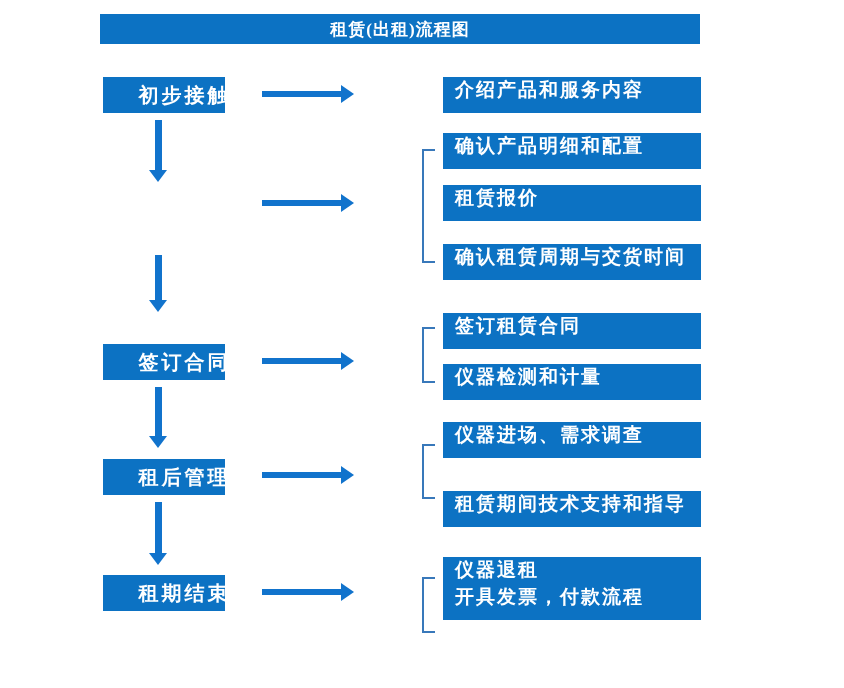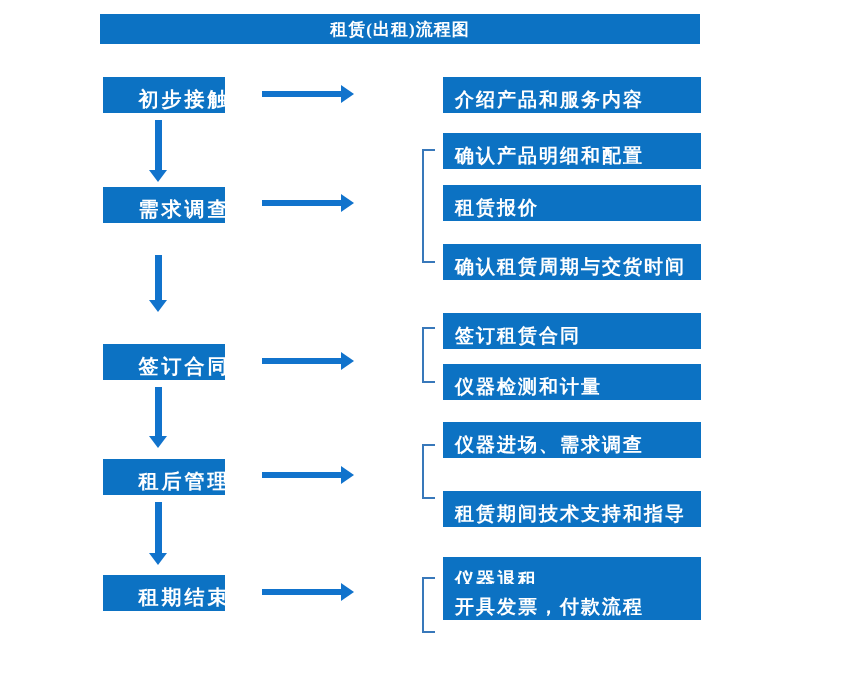--- a/index.html
+++ b/index.html
@@ -24,31 +24,31 @@
     background: var(--primary);
     color: var(--text);
     display: flex; align-items: center; justify-content: center;
     font-size: 17px; font-weight: bold; letter-spacing: 1px;
   }
   .step-box {
     position: absolute;
     left: 103px; width: 122px; height: 36px;
     background: var(--primary);
     color: var(--text);
-    display: flex; align-items: flex-end; justify-content: center;
+    display: flex; align-items: center; justify-content: center;
     font-size: 20px; font-weight: bold; letter-spacing: 3px;
     white-space: nowrap;
     padding-left: 41px;
   }
   .detail-box {
     position: absolute;
     left: 443px; width: 258px; height: 36px;
     background: var(--primary);
     color: var(--text);
-    display: flex; align-items: flex-end;
+    display: flex; align-items: flex-start;
     padding-left: 12px;
     font-size: 19px; font-weight: bold; letter-spacing: 2px;
     white-space: nowrap;
   }
   .h-arrow { position: absolute; left: 262px; width: 92px; height: 18px; }
   .h-arrow .shaft {
     position: absolute; left: 0; right: 12px; top: 6px; height: 6px;
     background: var(--arrow);
   }
   .h-arrow .head {
@@ -80,23 +80,20 @@
 <body>
 
 <div class="canvas">
 
   <div class="title-bar">
     <span>租赁(出租)流程图</span>
   </div>
 
   <div class="step-box" style="top:77px">
     <span>初步接触</span>
-  </div>
-  <div class="step-box" style="top:187px">
-    <span>需求调查</span>
   </div>
   <div class="step-box" style="top:344px">
     <span>签订合同</span>
   </div>
   <div class="step-box" style="top:459px">
     <span>租后管理</span>
   </div>
   <div class="step-box" style="top:575px">
     <span>租期结束</span>
   </div>

